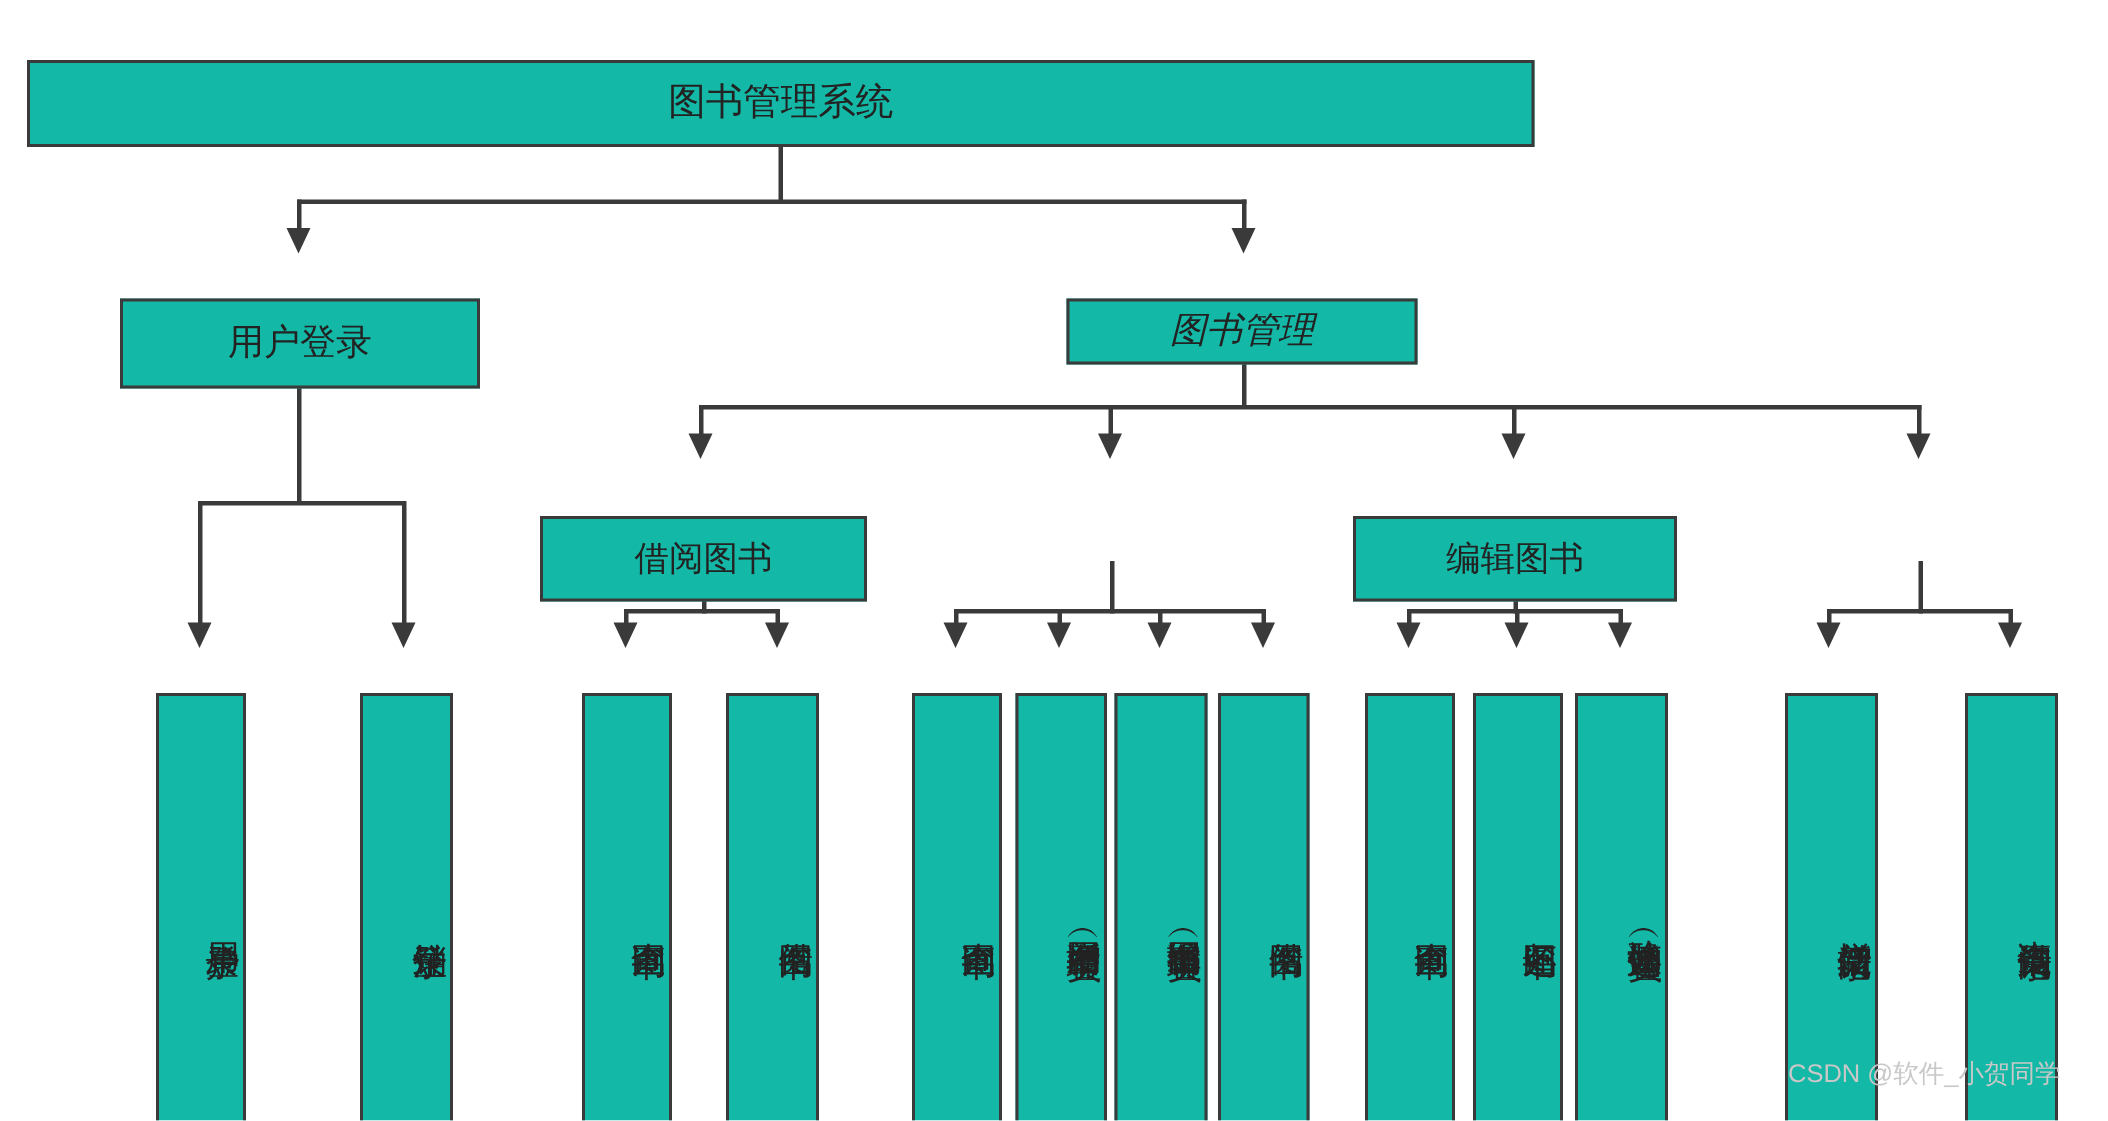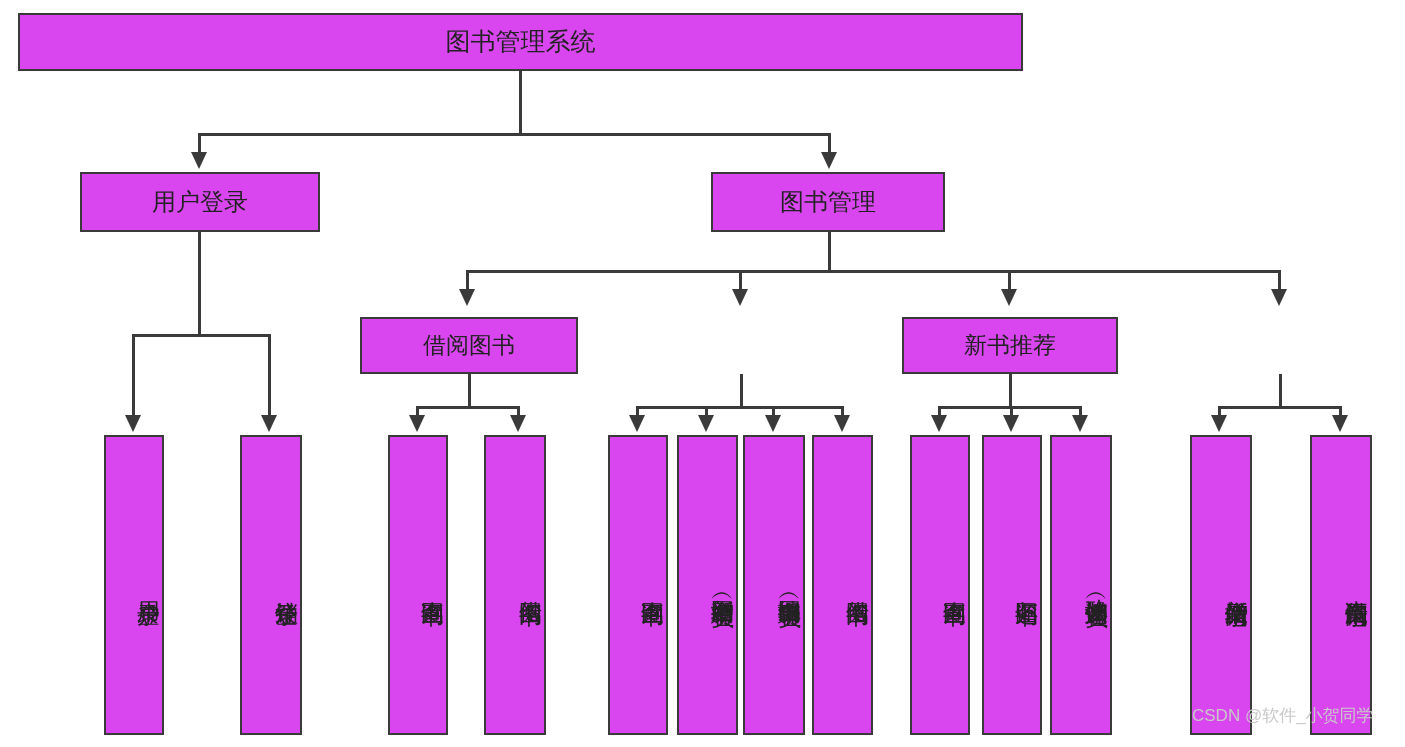--- a/index.html
+++ b/index.html
@@ -14,27 +14,28 @@
     position: relative;
     width: 1405px;
     height: 747px;
     background: #ffffff;
     overflow: hidden;
   }
   .node {
     position: absolute;
     box-sizing: border-box;
     border: 2px solid #3a3a3a;
-    background: #d946ef;
+    background: #14b8a6;
     display: flex;
     align-items: center;
     justify-content: center;
     color: #222222;
     text-align: left;
     line-height: 1.18;
+    margin-top: 27px;
   }
   .node.root {
     font-size: 25px;
   }
   .node.lvl1 {
     font-size: 24px;
   }
   .node.lvl2 {
     font-size: 23px;
   }
@@ -129,24 +130,24 @@
   <div class="conn v" style="left:1279px; top:374px; height:35px;"></div>
   <div class="conn h" style="left:1218px; top:406px; width:124px;"></div>
   <div class="conn v" style="left:1218px; top:406px; height:12px;"></div>
   <div class="arrow" style="left:1211px; top:415px;"></div>
   <div class="conn v" style="left:1339px; top:406px; height:12px;"></div>
   <div class="arrow" style="left:1332px; top:415px;"></div>
 
   <div class="node root" style="left:18px; top:13px; width:1005px; height:58px;">图书管理系统</div>
 
   <div class="node lvl1" style="left:80px; top:172px; width:240px; height:60px;">用户登录</div>
-  <div class="node lvl1" style="left:711px; top:172px; width:234px; height:60px;">图书管理</div>
+  <div class="node lvl1" style="left:711px; top:172px; width:234px; height:44px;font-style:italic;">图书管理</div>
 
   <div class="node lvl2" style="left:360px; top:317px; width:218px; height:57px;">借阅图书</div>
-  <div class="node lvl2" style="left:902px; top:317px; width:216px; height:57px;">新书推荐</div>
+  <div class="node lvl2" style="left:902px; top:317px; width:216px; height:57px;">编辑图书</div>
 
   <div class="node leaf" style="left:104px; top:435px; width:60px; height:300px;">用户登录</div>
   <div class="node leaf" style="left:240px; top:435px; width:62px; height:300px;">注销登录</div>
   <div class="node leaf" style="left:388px; top:435px; width:60px; height:300px;">查询图书</div>
   <div class="node leaf" style="left:484px; top:435px; width:62px; height:300px;">借阅图书</div>
   <div class="node leaf" style="left:608px; top:435px; width:60px; height:300px;">查询图书</div>
   <div class="node leaf" style="left:677px; top:435px; width:61px; height:300px;">新增图书（管理员）</div>
   <div class="node leaf" style="left:743px; top:435px; width:62px; height:300px;">编辑图书（管理员）</div>
   <div class="node leaf" style="left:812px; top:435px; width:61px; height:300px;">借阅图书</div>
   <div class="node leaf" style="left:910px; top:435px; width:60px; height:300px;">查询图书</div>

